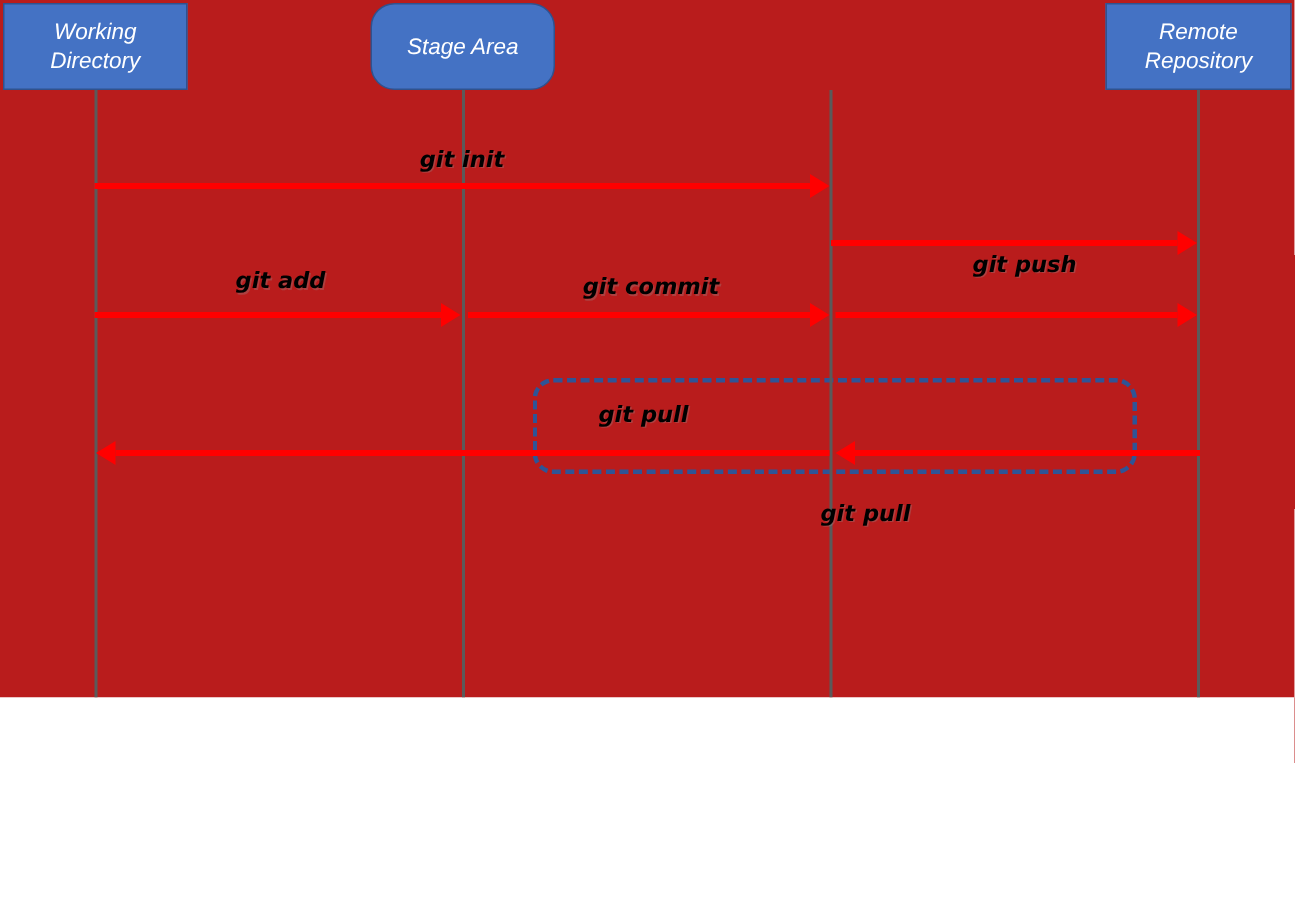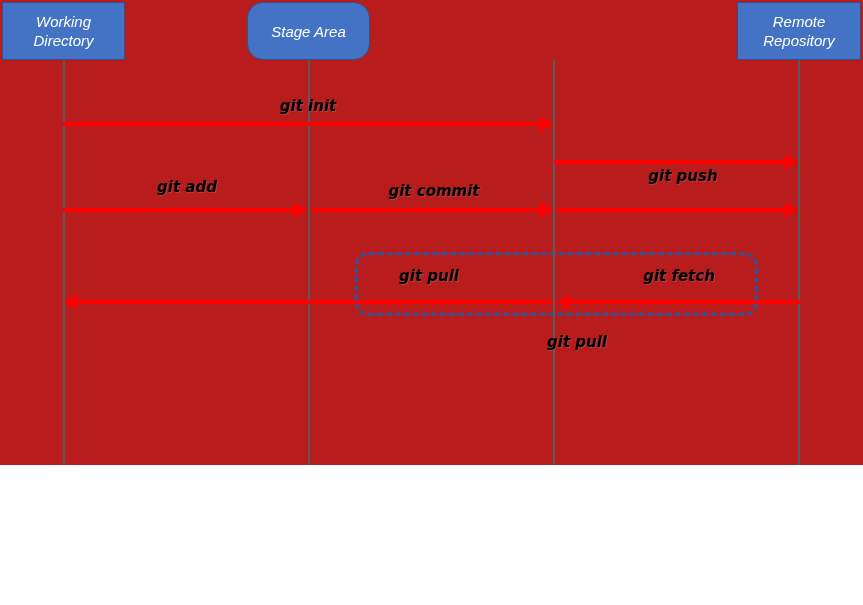--- a/index.html
+++ b/index.html
@@ -91,16 +91,15 @@
   </div>
   <div class="arrow" style="left:570px;top:300px;width:230px;">
     <span class="head-l"></span>
   </div>
 
   <div class="msg-label" style="left:308px;top:94px;">git init</div>
   <div class="msg-label" style="left:187px;top:175px;">git add</div>
   <div class="msg-label" style="left:434px;top:179px;">git commit</div>
   <div class="msg-label" style="left:683px;top:164px;">git push</div>
   <div class="msg-label" style="left:429px;top:264px;">git pull</div>
-  <div class="msg-label" style="left:679px;top:264px;">git fetch</div>
   <div class="msg-label" style="left:577px;top:330px;text-align:center;">git pull</div>
 
 </div>
 
 </body></html>

